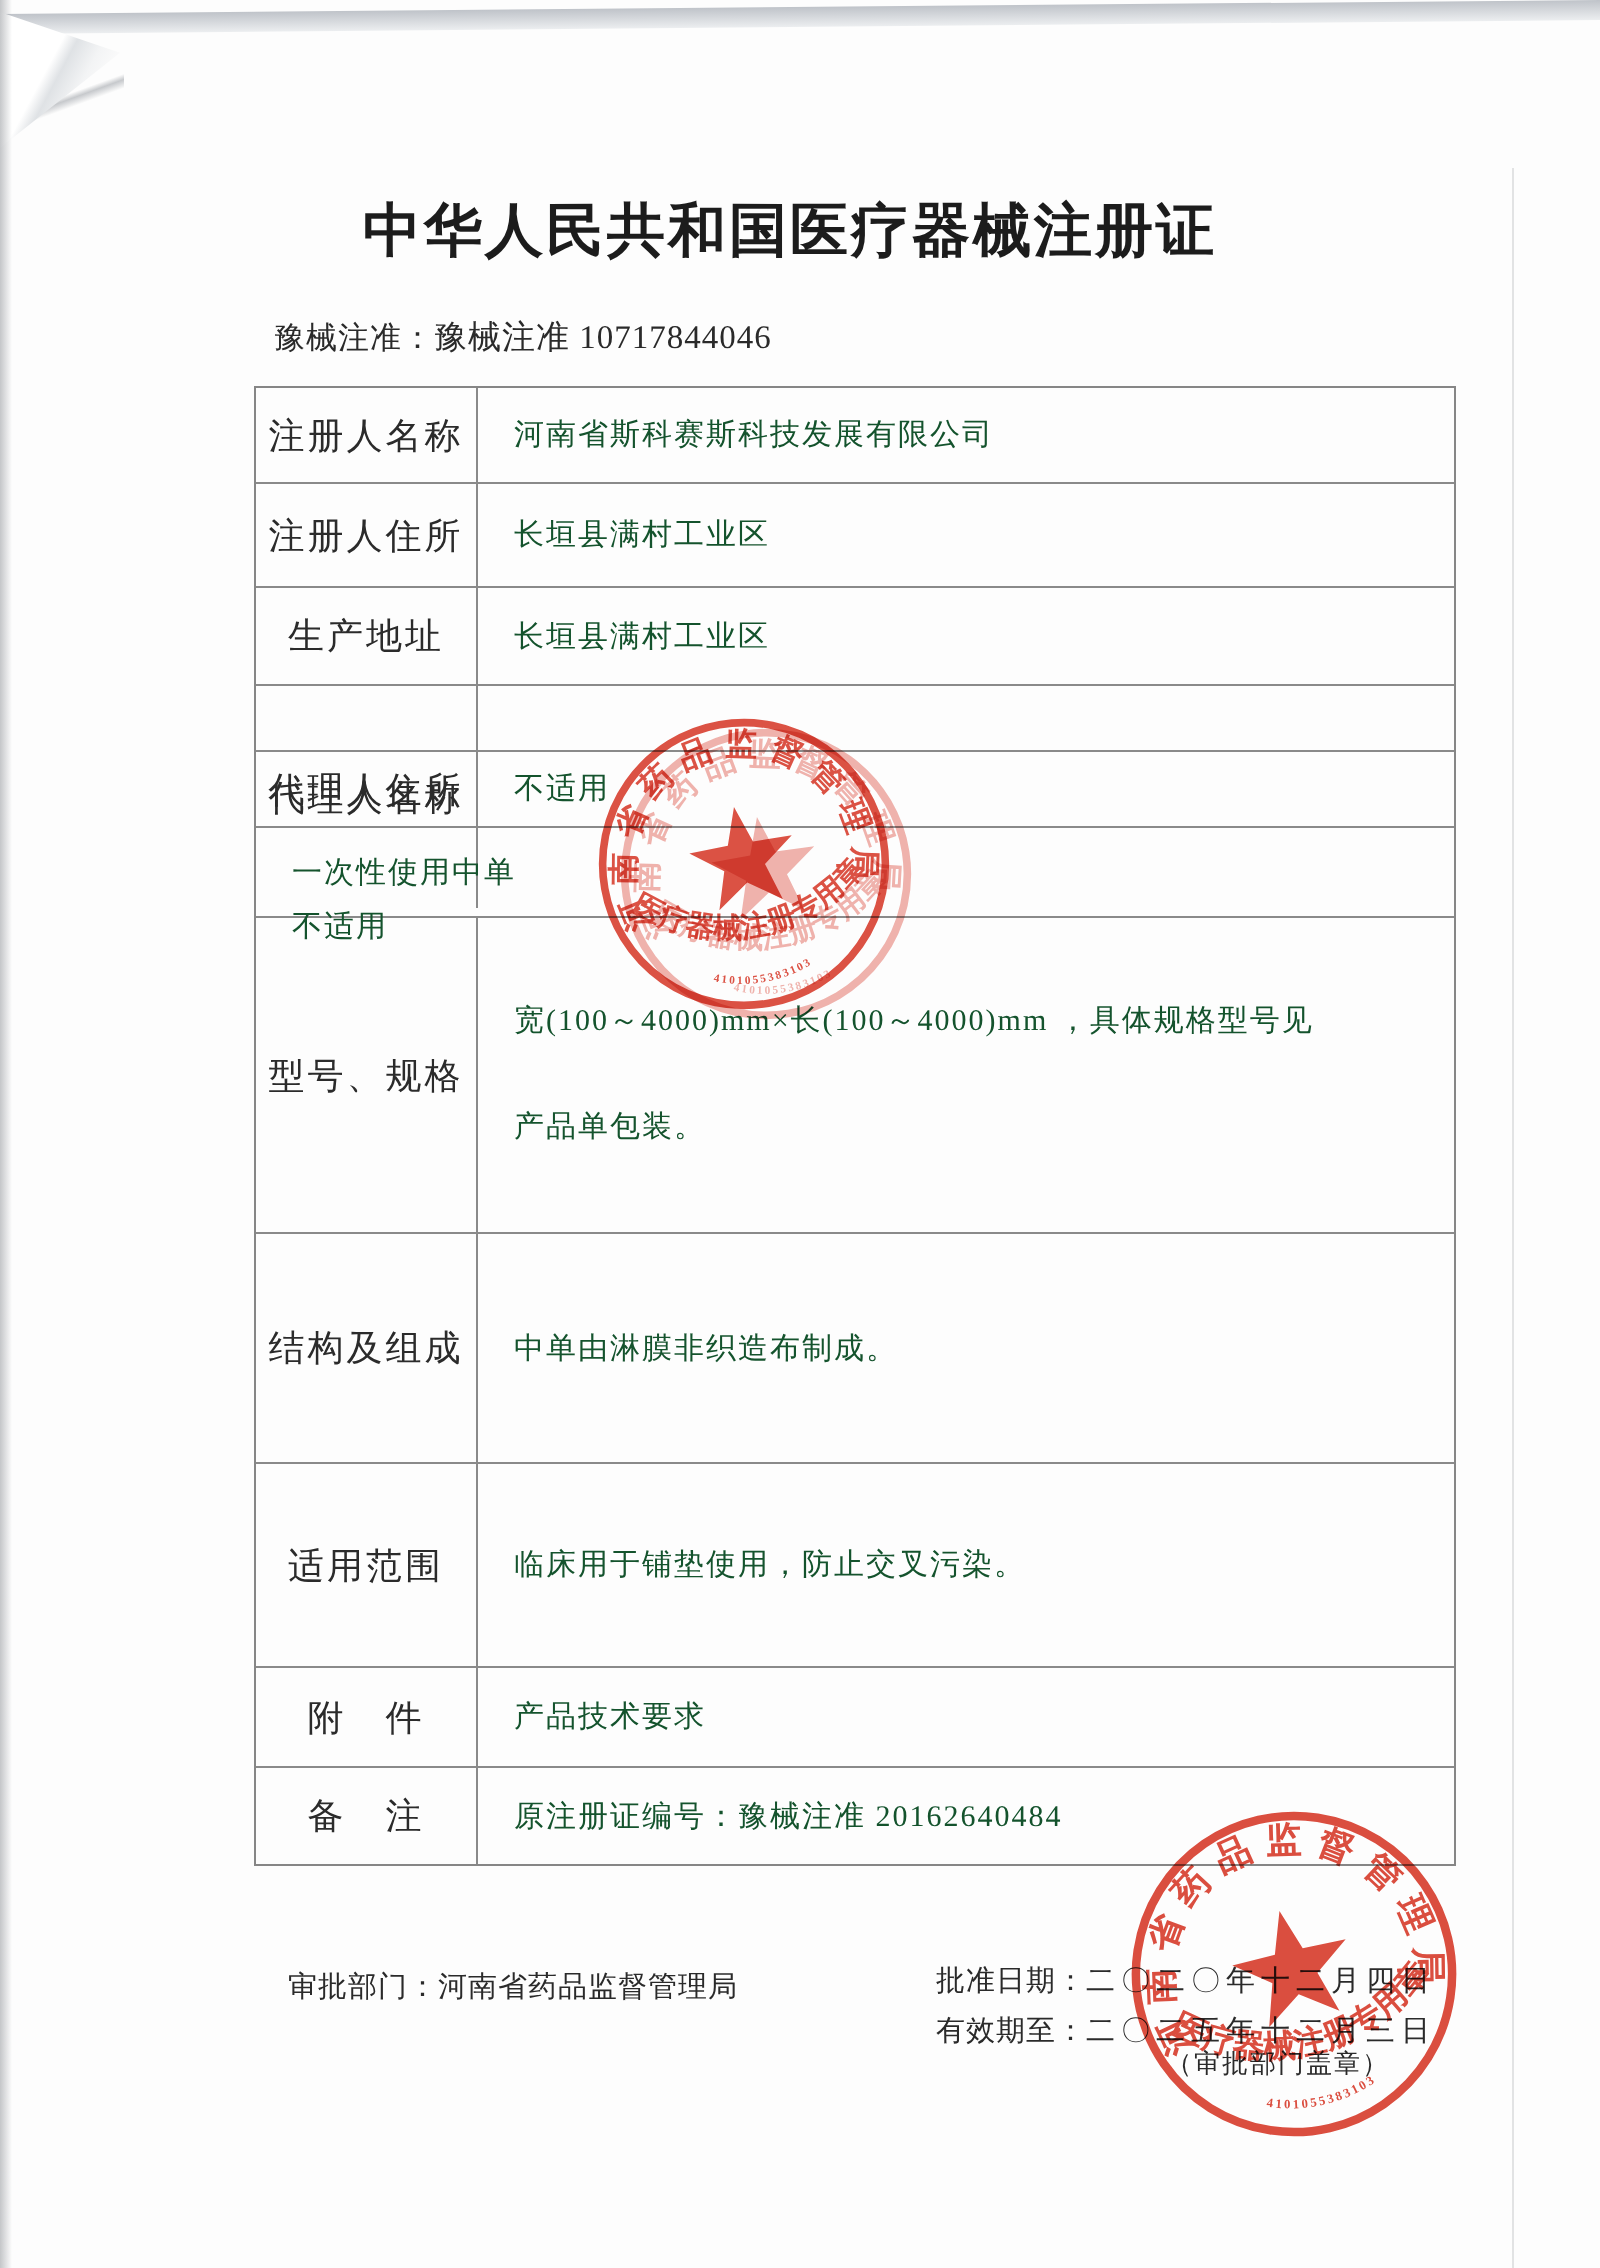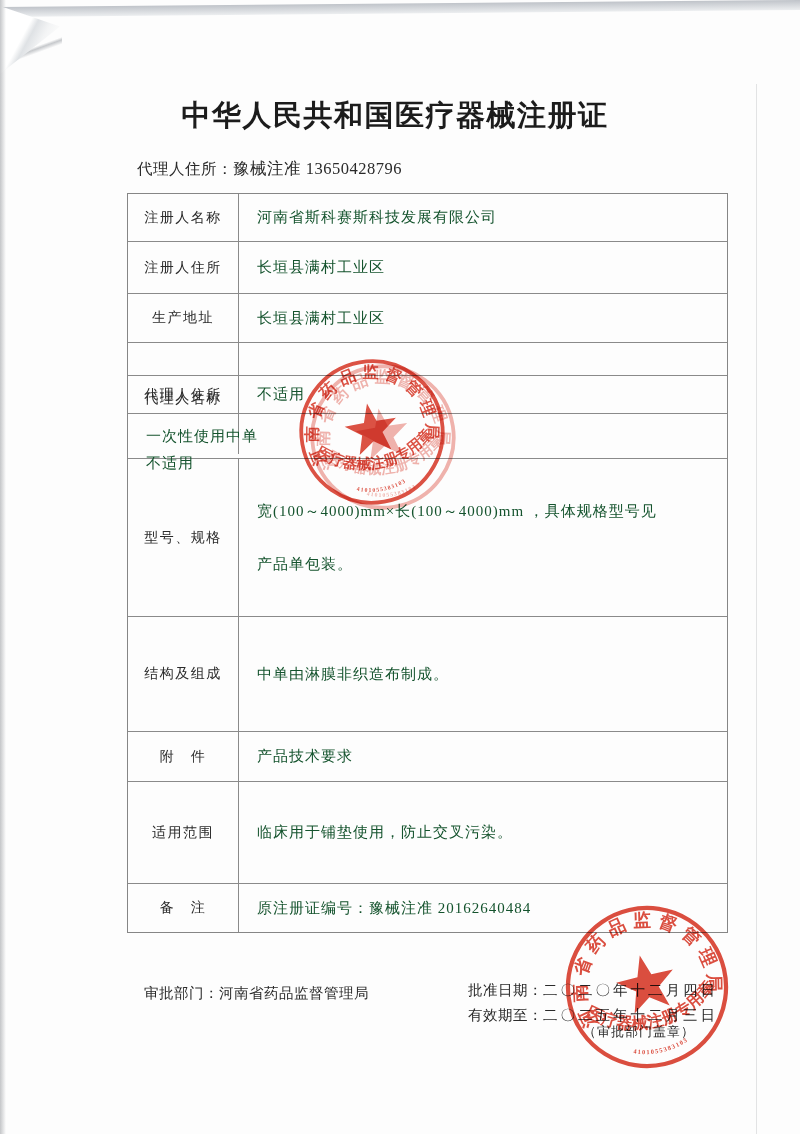--- a/index.html
+++ b/index.html
@@ -51,21 +51,21 @@
   
   .table{
     position:absolute;left:127px;top:193px;width:601px;
     border:1px solid #868686;box-sizing:border-box;
   }
   .row{display:flex;border-bottom:1px solid #8a8a8a;box-sizing:border-box;}
   .row:last-child{border-bottom:none;}
   .lbl{
     width:111px;flex:0 0 111px;border-right:1px solid #8a8a8a;box-sizing:border-box;
     display:flex;align-items:center;justify-content:center;
-    font-size:14px;letter-spacing:1.5px;text-align:center;color:#2b2b2b;
+    font-size:18px;letter-spacing:1.5px;text-align:center;color:#2b2b2b;
   }
   .val{
     flex:1;display:flex;flex-direction:column;justify-content:center;
     padding-left:18px;padding-right:4px;box-sizing:border-box;
     font-size:15px;letter-spacing:1px;color:#14532d;
   }
   .r0{height:48px;} .r1{height:52px;} .r2{height:49px;} .r3{height:33px;flex-direction:column;}
   .r4{height:38px;} .r5{height:45px;} .r6{height:158px;} .r7{height:115px;}
   .r8{height:102px;} .r9{height:50px;} .r10{height:44px;} .r11{height:48px;}
   .r6 .vline{line-height:53px;height:53px;}
@@ -89,21 +89,21 @@
 <div class="page">
 
   <div class="scan-top-edge"></div>
   <div class="fold-shadow"></div>
   <div class="fold-corner"></div>
   <div class="left-edge-shadow"></div>
   <div class="right-page-edge"></div>
 
   <h1 class="title">中华人民共和国医疗器械注册证</h1>
 
-  <div class="cert-no"><span>代理人住所：</span><span class="num">豫械注准 13650428796</span></div>
+  <div class="cert-no"><span>豫械注准：</span><span class="num">豫械注准 10717844046</span></div>
 
   <div class="table">
     <div class="row r0">
       <div class="lbl">注册人名称</div>
       <div class="val">河南省斯科赛斯科技发展有限公司</div>
     </div>
     <div class="row r1">
       <div class="lbl">注册人住所</div>
       <div class="val">长垣县满村工业区</div>
     </div>
@@ -126,27 +126,27 @@
       <div class="lbl">型号、规格</div>
       <div class="val">
         <div class="vline">宽(100～4000)mm×长(100～4000)mm ，具体规格型号见</div>
         <div class="vline">产品单包装。</div>
       </div>
     </div>
     <div class="row r7">
       <div class="lbl">结构及组成</div>
       <div class="val">中单由淋膜非织造布制成。</div>
     </div>
+    <div class="row r8">
+      <div class="lbl">适用范围</div>
+      <div class="val">临床用于铺垫使用，防止交叉污染。</div>
+    </div>
     <div class="row r9">
       <div class="lbl">附　件</div>
       <div class="val">产品技术要求</div>
-    </div>
-    <div class="row r8">
-      <div class="lbl">适用范围</div>
-      <div class="val">临床用于铺垫使用，防止交叉污染。</div>
     </div>
     <div class="row r11">
       <div class="lbl">备　注</div>
       <div class="val">原注册证编号：豫械注准 20162640484</div>
     </div>
   </div>
 
   <div class="foot f-dept"><span>审批部门：</span><span>河南省药品监督管理局</span></div>
   <div class="foot f-date"><span>批准日期：</span><span class="dt">二〇二〇年十二月四日</span></div>
   <div class="foot f-valid"><span>有效期至：</span><span class="dt">二〇二五年十二月三日</span></div>

